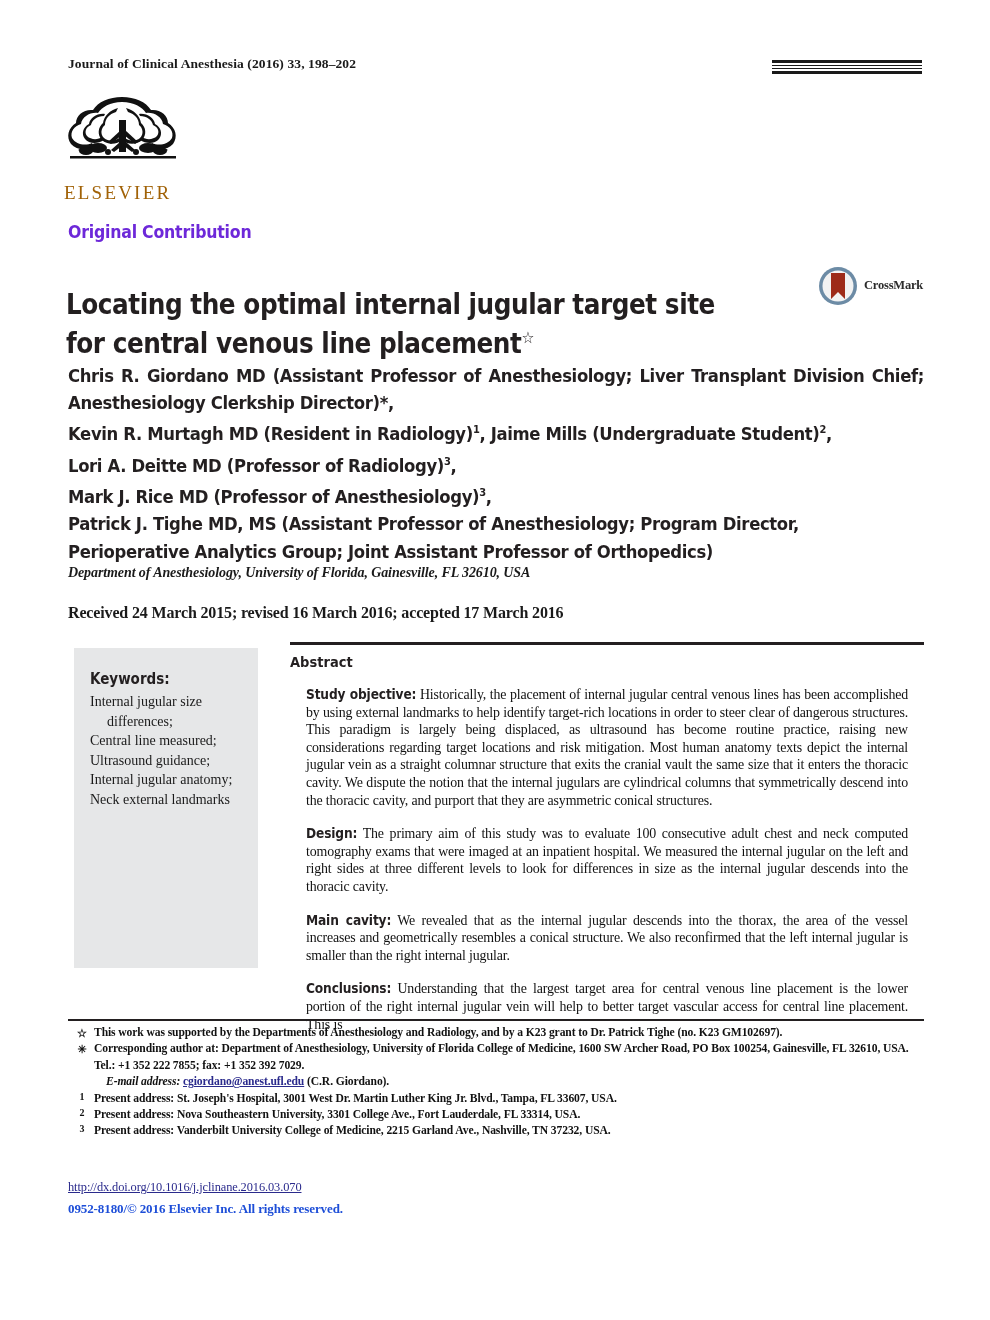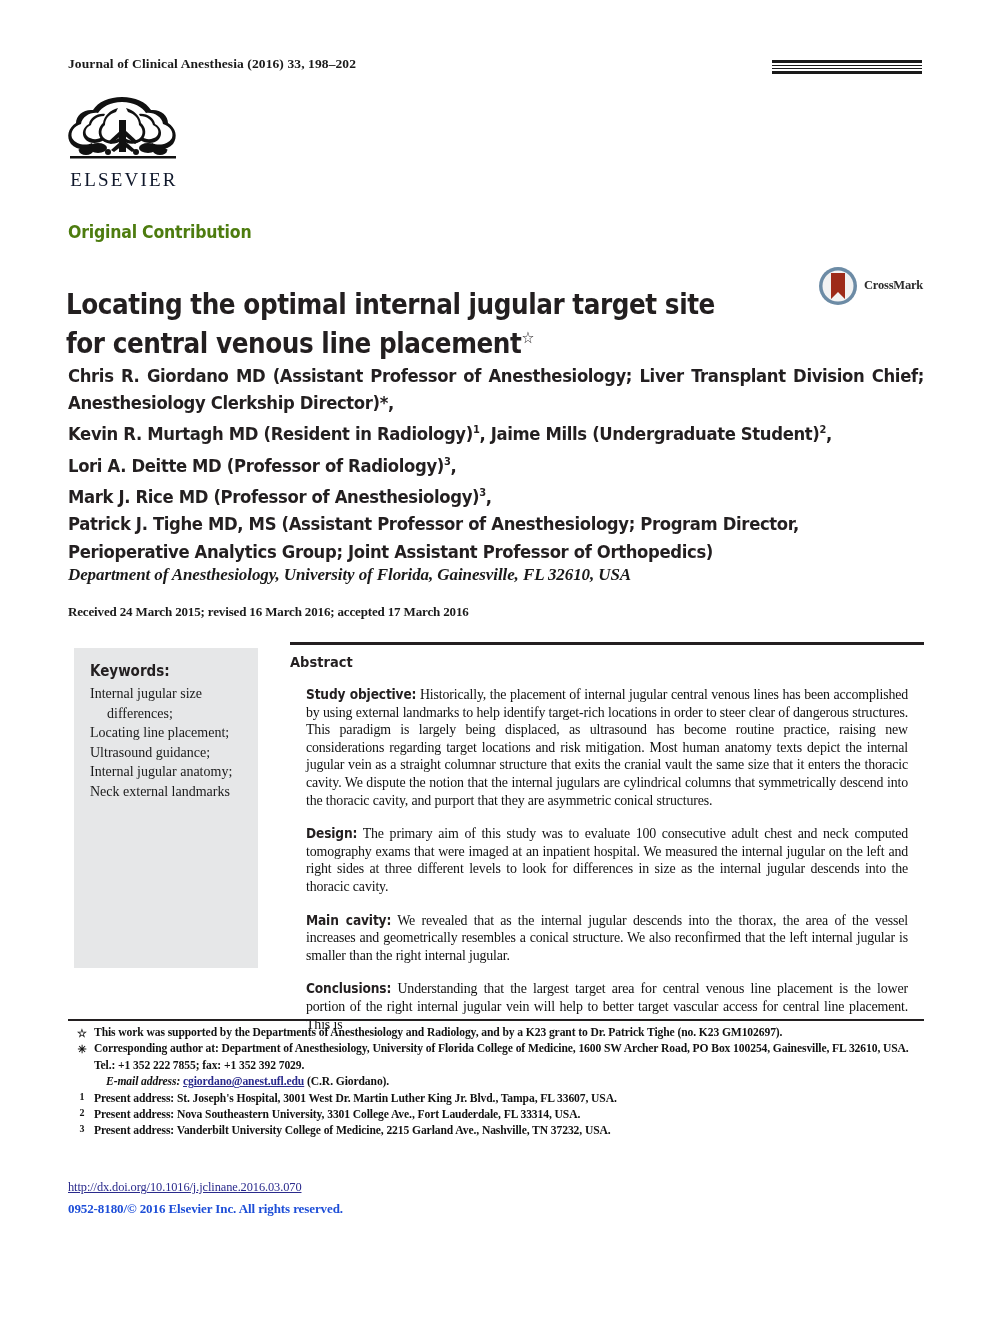--- a/index.html
+++ b/index.html
@@ -18,41 +18,41 @@
   .journal-ref {
     font-family:"Liberation Serif", serif;
     font-size:13.5px; font-weight:bold; letter-spacing:.1px;
     color:#1a1a1a;
   }
 
   .elsevier-logo { position:absolute; left:64px; top:78px; width:120px; }
   .tree-svg { display:block; width:118px; height:78px; }
   .elsevier-word {
     font-family:"Liberation Serif", serif;
-    font-size:19px; letter-spacing:2.2px; color:#0f172a;
-    text-align:center; margin-top:1px; width:120px;
+    font-size:19px; letter-spacing:2.2px; color:#a16207;
+    margin-top:14px; width:120px;
   }
 
   .masthead {
     position:absolute; left:772px; top:48px; width:150px;
     text-align:center;
   }
   .masthead .rule-top { border-top:3px solid #1a1a1a; border-bottom:1.5px solid #1a1a1a; height:2px; }
   .masthead .rule-bot { border-top:1.5px solid #1a1a1a; border-bottom:3.5px solid #1a1a1a; height:2px; margin-top:2px;}
   .masthead-lines {
     font-family:"Liberation Serif", serif;
     font-size:21.5px; line-height:25px; color:#1a1a1a;
     padding:7px 0 6px 0; letter-spacing:.4px;
   }
 
   
   .section-label {
     position:absolute; left:68px; top:210px;
     font-family:"DejaVu Sans Condensed","Liberation Sans", sans-serif;
-    font-size:17.5px; font-weight:bold; color:#4d7c0f;
+    font-size:17.5px; font-weight:bold; color:#6d28d9;
     letter-spacing:-.2px;
   }
   .title {
     position:absolute; left:66px; top:258px; width:700px;
     font-family:"DejaVu Sans Condensed","Liberation Sans", sans-serif;
     font-weight:bold; font-size:27.5px; line-height:33px;
     color:#231f20; letter-spacing:-.45px;
   }
   .title .star { font-size:16px; vertical-align:super; font-weight:normal; }
 
@@ -70,35 +70,35 @@
     font-family:"DejaVu Sans Condensed","Liberation Sans", sans-serif;
     font-weight:bold; font-size:18.3px; line-height:27.2px;
     color:#231f20; letter-spacing:-.35px;
   }
   .authors .sup { font-size:11px; vertical-align:super; }
   .author-line.justify { text-align:justify; }
 
   .affiliation {
     position:absolute; left:68px; top:553px; width:820px;
     font-family:"Liberation Serif", serif;
-    font-style:italic; font-weight:bold; font-size:17px; color:#1a1a1a;
+    font-style:italic; font-weight:bold; font-size:14px; color:#1a1a1a;
     letter-spacing:-.1px;
   }
   .dates {
     position:absolute; left:68px; top:592px; width:820px;
     font-family:"Liberation Serif", serif;
-    font-size:13px; font-weight:bold; color:#1a1a1a; letter-spacing:-.15px;
+    font-size:16px; font-weight:bold; color:#1a1a1a; letter-spacing:-.15px;
   }
 
   
   .keywords-box {
     position:absolute; left:74px; top:636px; width:184px; height:320px;
     background:#e6e7e8;
   }
-  .keywords-inner { padding:14px 10px 0 16px; }
+  .keywords-inner { padding:22px 10px 0 16px; }
   .kw-title {
     font-family:"DejaVu Sans Condensed","Liberation Sans", sans-serif;
     font-weight:bold; font-size:15px; color:#231f20; margin-bottom:4px;
   }
   .kw-list {
     font-family:"Liberation Serif", serif;
     font-size:14px; line-height:19.5px; color:#1a1a1a;
   }
   .kw-item { }
   .kw-item .cont { display:block; padding-left:17px; }
@@ -218,21 +218,21 @@
   </div>
 
   <div class="affiliation">Department of Anesthesiology, University of Florida, Gainesville, FL 32610, USA</div>
   <div class="dates">Received 24 March 2015; revised 16 March 2016; accepted 17 March 2016</div>
 
   <div class="keywords-box">
     <div class="keywords-inner">
       <div class="kw-title">Keywords:</div>
       <div class="kw-list">
         <div class="kw-item"><span>Internal jugular size</span><span class="cont">differences;</span></div>
-        <div class="kw-item">Locating line placement;</div>
+        <div class="kw-item">Central line measured;</div>
         <div class="kw-item">Ultrasound guidance;</div>
         <div class="kw-item">Internal jugular anatomy;</div>
         <div class="kw-item">Neck external landmarks</div>
       </div>
     </div>
   </div>
 
   <div class="abstract-col">
     <div class="abstract-rule"></div>
     <div class="abstract-head">Abstract</div>

